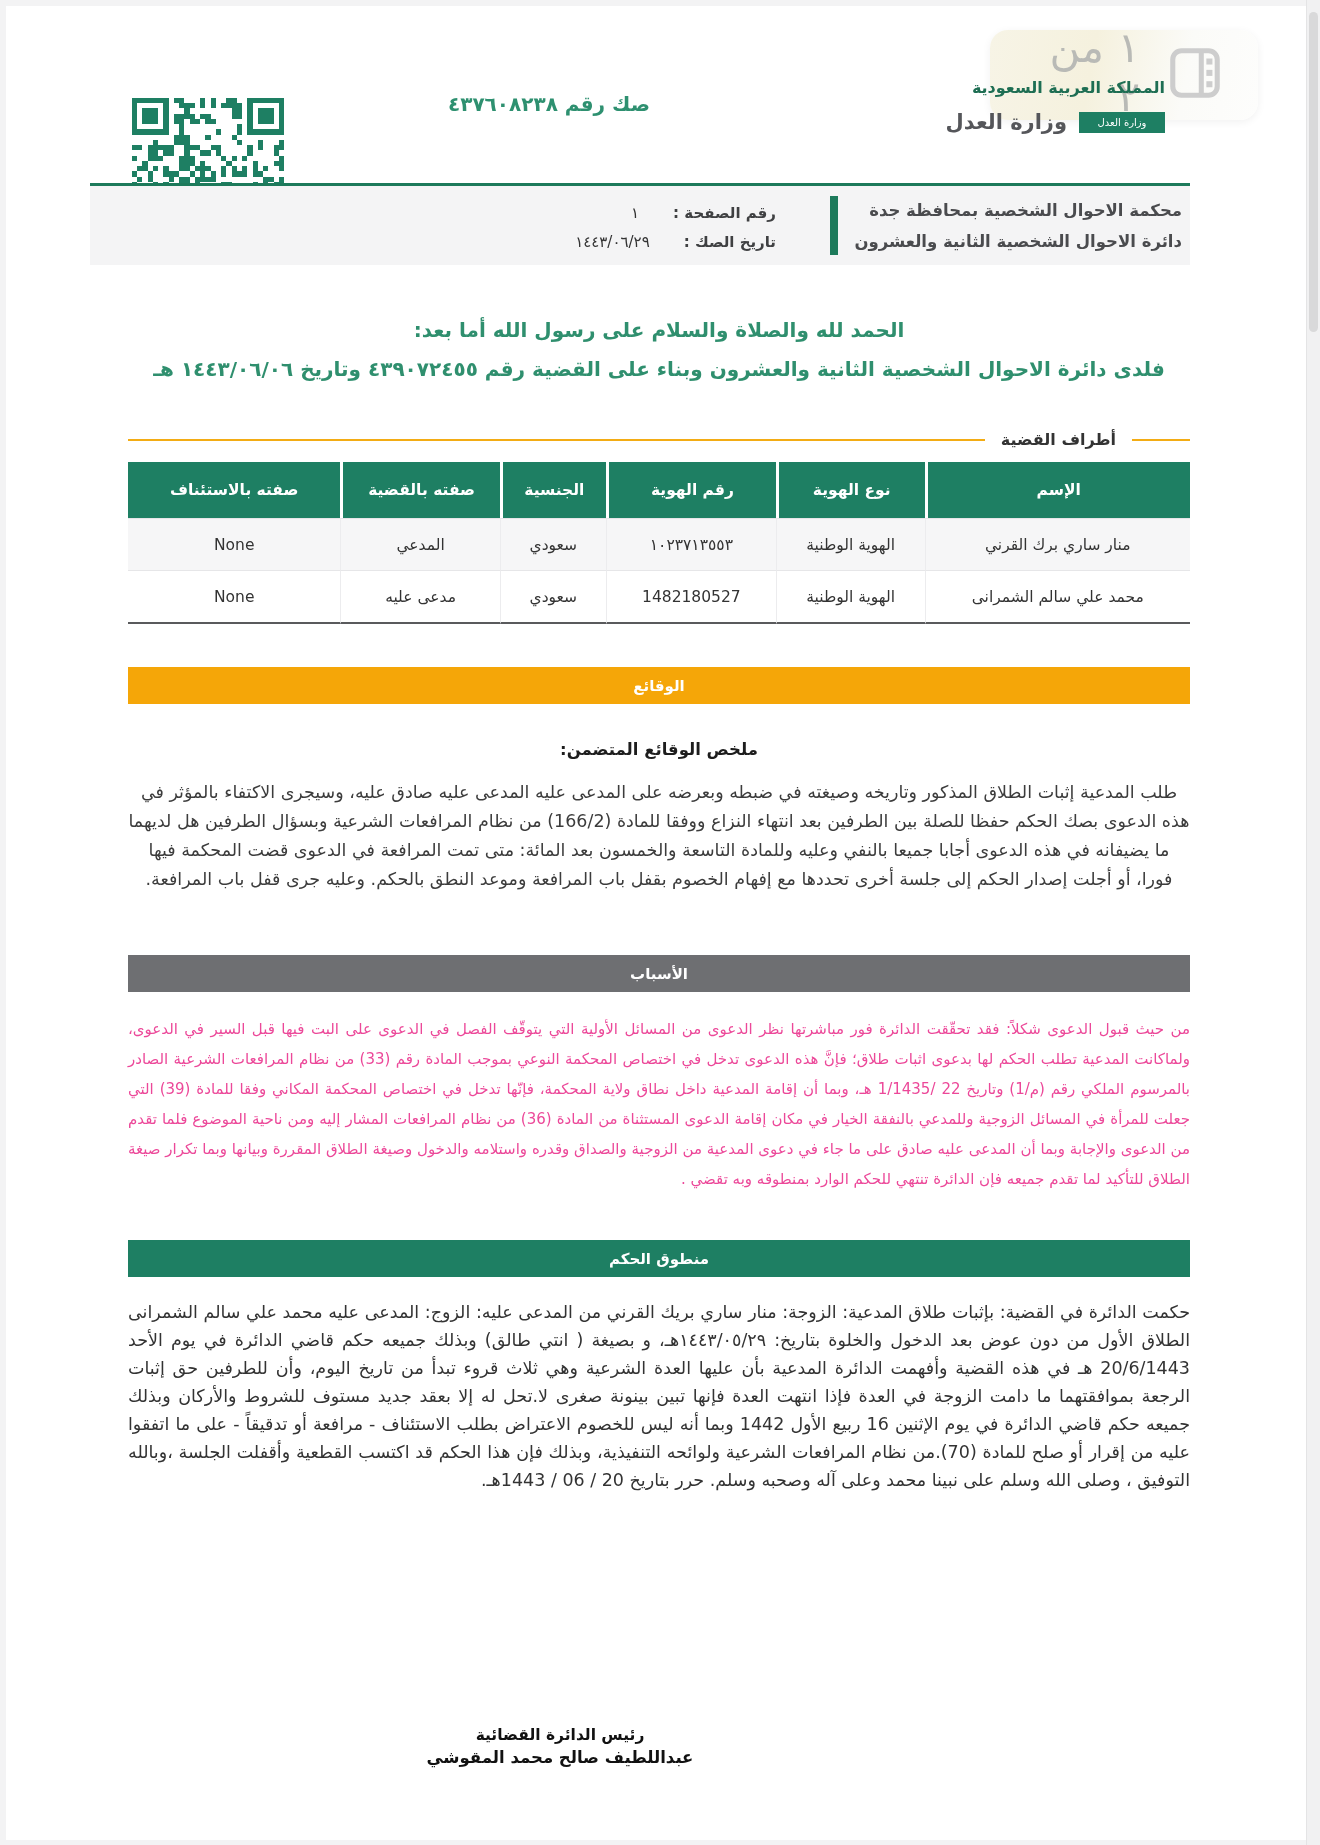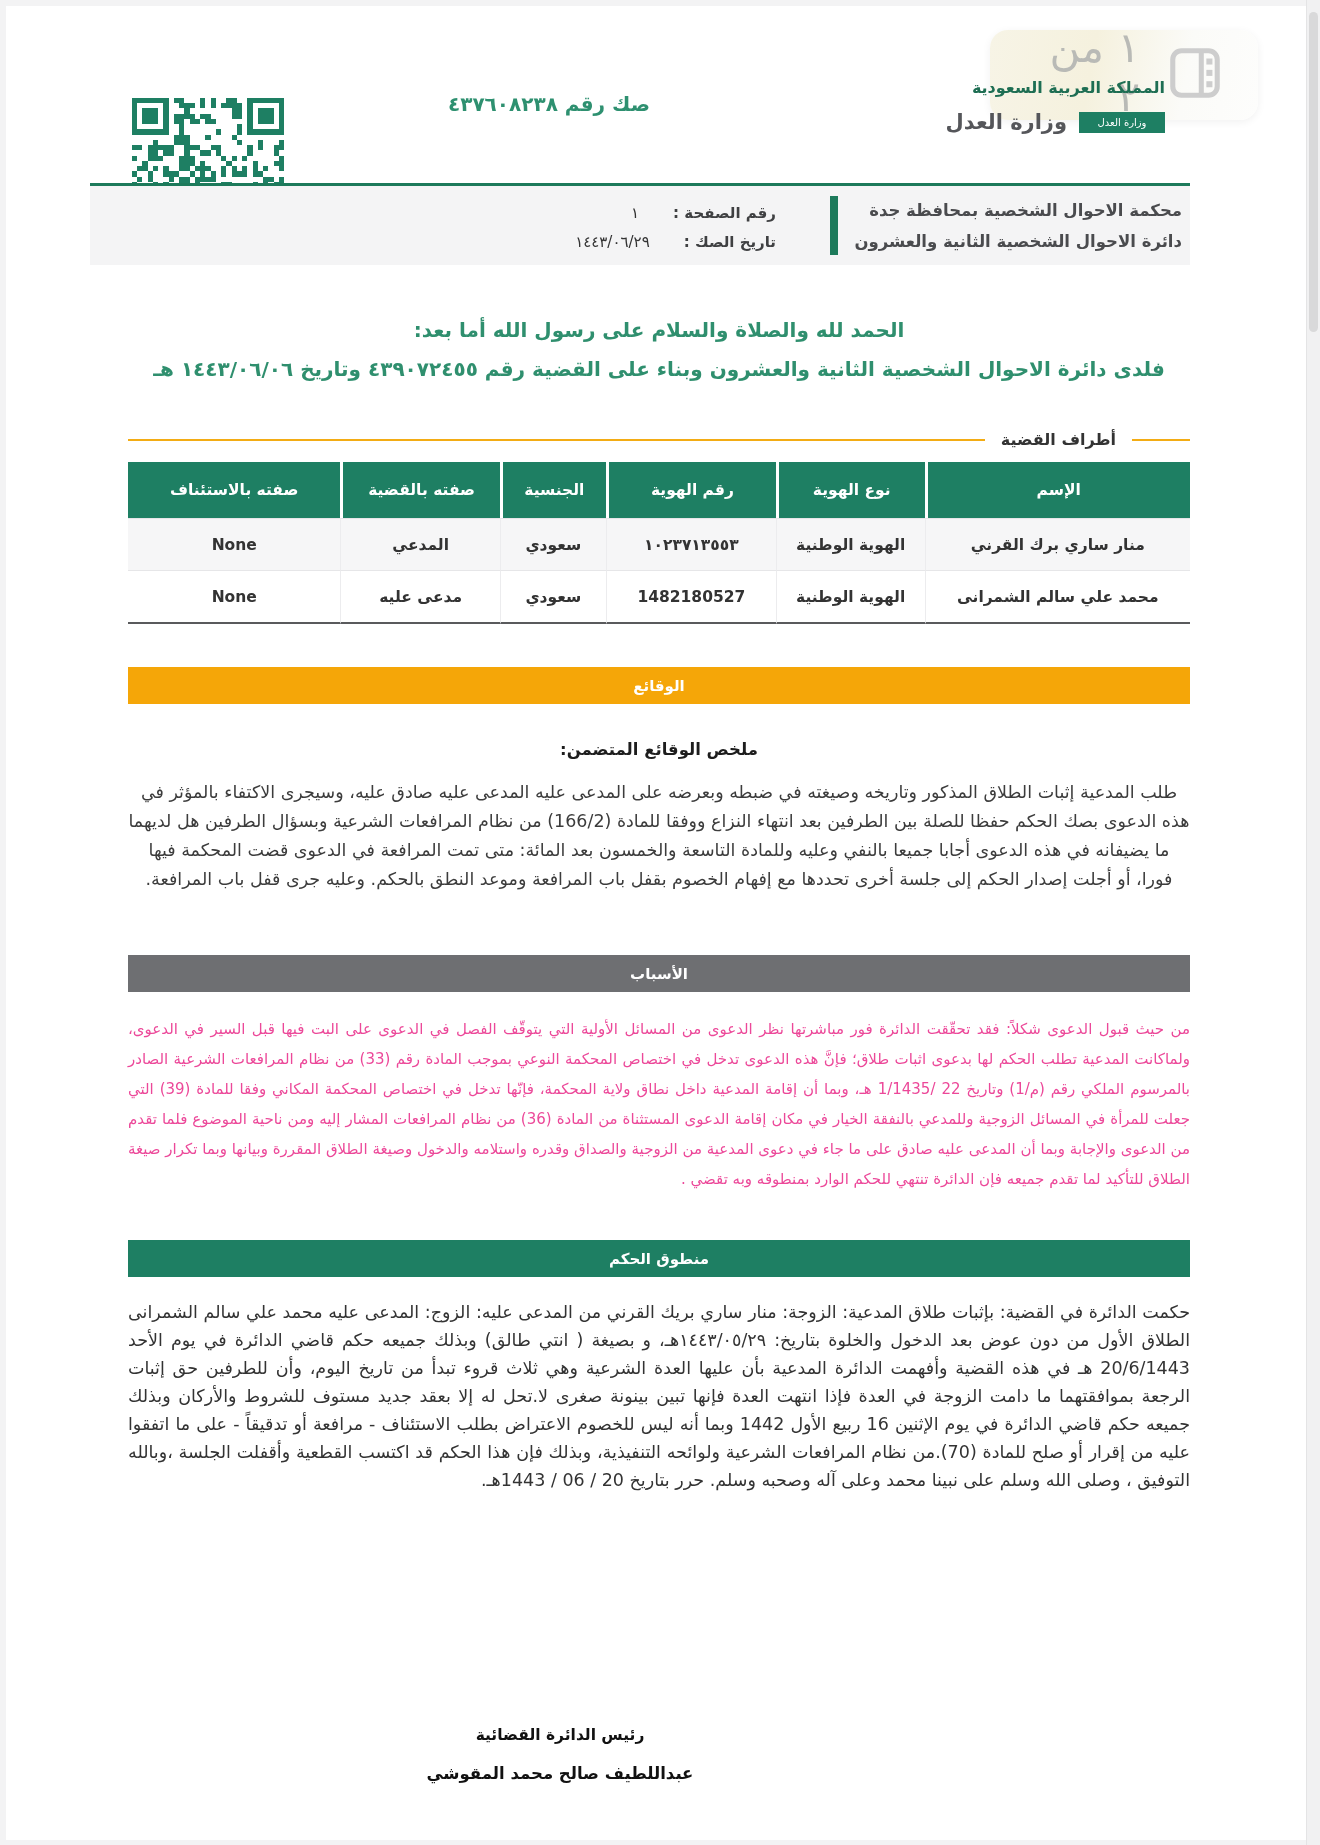--- a/index.html
+++ b/index.html
@@ -51,21 +51,21 @@
   
   .parties-divider{position:absolute;top:430px;left:128px;width:1062px;display:flex;direction:rtl;align-items:center;gap:16px;}
   .divider-seg-short{width:58px;height:2px;background:#f3ac14;}
   .divider-label{font-size:16px;font-weight:bold;color:#333;white-space:nowrap;}
   .divider-seg-long{flex:1;height:2px;background:#f3ac14;}
 
   
   .parties-table{position:absolute;top:462px;left:128px;width:1062px;border-collapse:separate;border-spacing:0;direction:rtl;font-size:15.5px;table-layout:fixed;}
   .parties-table th{background:#1e7f63;color:#fff;height:54px;font-weight:bold;border-left:3px solid #fff;text-align:center;}
   .parties-table th:last-child{border-left:none;}
-  .parties-table td{height:49px;text-align:center;color:#333;border-left:1px solid #ececee;border-top:1px solid #e6e6e8;font-weight:bold;}
+  .parties-table td{height:49px;text-align:center;color:#333;border-left:1px solid #ececee;border-top:1px solid #e6e6e8;}
   .parties-table td:last-child{border-left:none;}
   .parties-table tr.row-odd{background:#f6f6f7;}
   .parties-table tr.row-even{background:#ffffff;}
   .parties-table tr.row-even td{border-bottom:2px solid #595a5c;}
   .col-name{width:25%;} .col-idtype{width:14%;} .col-idnum{width:16%;}
   .col-nat{width:10%;} .col-role{width:15%;} .col-appeal{width:20%;}
 
   
   .section-bar{position:absolute;left:128px;width:1062px;height:37px;display:flex;align-items:center;justify-content:center;color:#fff;font-weight:bold;font-size:15px;direction:rtl;}
   .facts-bar{top:667px;background:#f5a608;}
@@ -73,21 +73,21 @@
   .ruling-bar{top:1240px;background:#1e7f63;}
 
   .facts-heading{position:absolute;top:740px;left:128px;width:1062px;text-align:center;direction:rtl;font-weight:bold;font-size:16.5px;color:#1d1d1d;}
   .facts-body{position:absolute;top:778px;left:128px;width:1062px;direction:rtl;text-align:center;font-size:17.5px;line-height:29px;color:#3c3c3c;}
   .reasons-body{position:absolute;top:1014px;left:128px;width:1062px;direction:rtl;text-align:justify;font-size:15px;line-height:30px;color:#ec4899;}
   .ruling-body{position:absolute;top:1298px;left:128px;width:1062px;direction:rtl;text-align:justify;font-size:17.5px;line-height:28px;color:#333;}
 
   
   .footer-sign{position:absolute;top:1686px;left:360px;width:400px;text-align:center;direction:rtl;color:#111;}
   .footer-title{font-size:15.5px;font-weight:bold;margin-top:40px;}
-  .footer-name{font-size:16.5px;font-weight:bold;margin-top:20px;}
+  .footer-name{font-size:16.5px;font-weight:bold;margin-top:4px;}
 </style>
 </head>
 <body>
 
 <div class="frame-top"></div>
 <div class="frame-left"></div>
 <div class="frame-bottom"></div>
 <div class="scrollbar">
   <div class="scroll-thumb"></div>
 </div>

